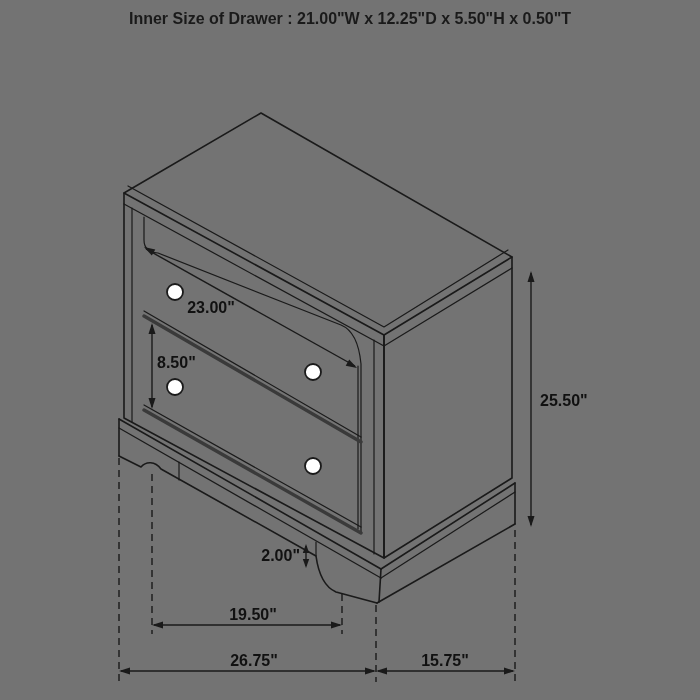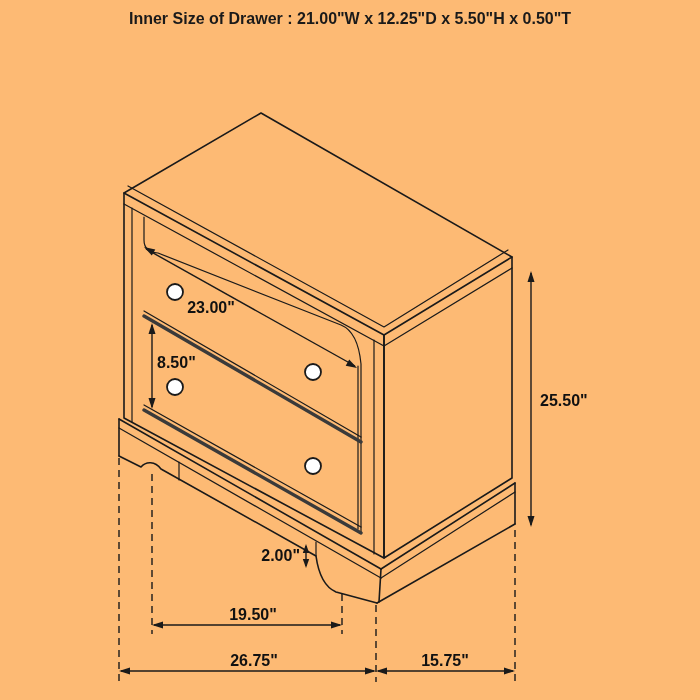--- a/index.html
+++ b/index.html
@@ -8,21 +8,21 @@
     width: 700px;
     height: 700px;
     background: #ffffff;
     font-family: "Liberation Sans", sans-serif;
     overflow: hidden;
   }
   .page {
     position: relative;
     width: 700px;
     height: 700px;
-    background: #fdba74;
+    background: #737373;
   }
   .title {
     position: absolute;
     top: 10px;
     left: 0;
     width: 700px;
     text-align: center;
     font-size: 16px;
     font-weight: bold;
     color: #1a1a1a;

